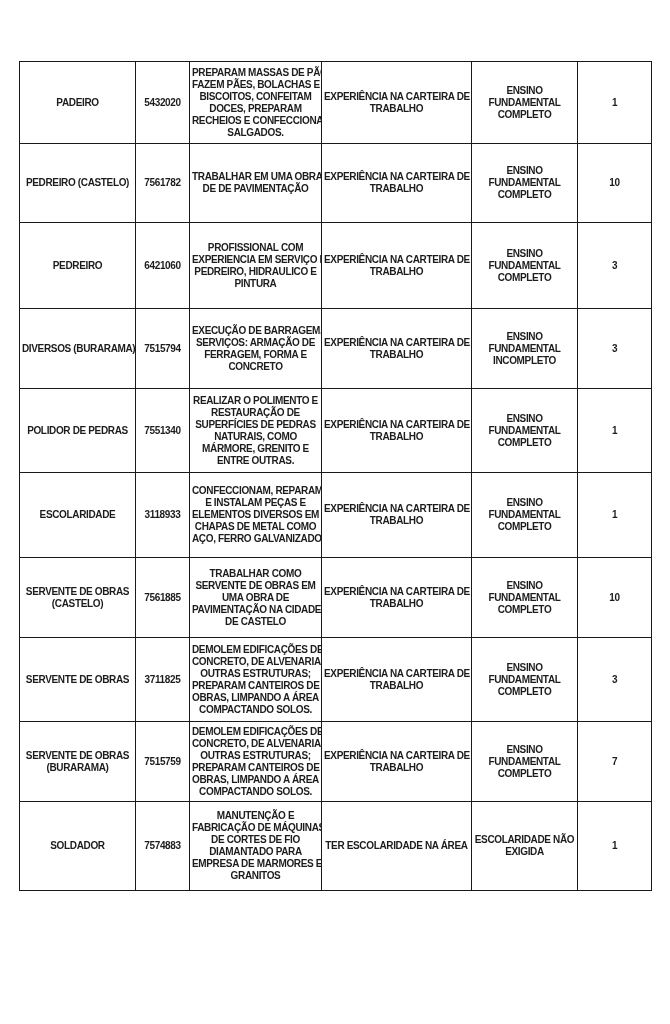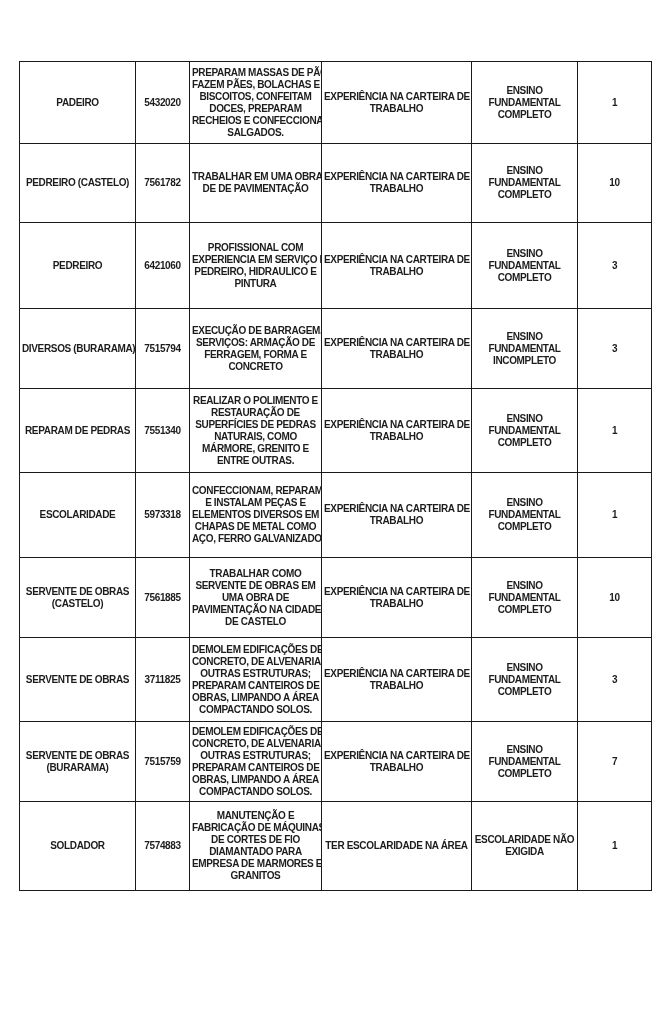--- a/index.html
+++ b/index.html
@@ -110,38 +110,38 @@
 FERRAGEM, FORMA E
 CONCRETO</td>
         <td>EXPERIÊNCIA NA CARTEIRA DE
 TRABALHO</td>
         <td>ENSINO
 FUNDAMENTAL
 INCOMPLETO</td>
         <td>3</td>
       </tr>
       <tr style="height:84px">
-        <td>REPARAM DE PEDRAS</td>
+        <td>POLIDOR DE PEDRAS</td>
         <td>7551340</td>
         <td>REALIZAR O POLIMENTO E
 RESTAURAÇÃO DE
 SUPERFÍCIES DE PEDRAS
 NATURAIS, COMO
 MÁRMORE, GRENITO E
 ENTRE OUTRAS.</td>
         <td>EXPERIÊNCIA NA CARTEIRA DE
 TRABALHO</td>
         <td>ENSINO
 FUNDAMENTAL
 COMPLETO</td>
         <td>1</td>
       </tr>
       <tr style="height:85px">
         <td>ESCOLARIDADE</td>
-        <td>5973318</td>
+        <td>3118933</td>
         <td>CONFECCIONAM, REPARAM
 E INSTALAM PEÇAS E
 ELEMENTOS DIVERSOS EM
 CHAPAS DE METAL COMO
 AÇO, FERRO GALVANIZADO</td>
         <td>EXPERIÊNCIA NA CARTEIRA DE
 TRABALHO</td>
         <td>ENSINO
 FUNDAMENTAL
 COMPLETO</td>

